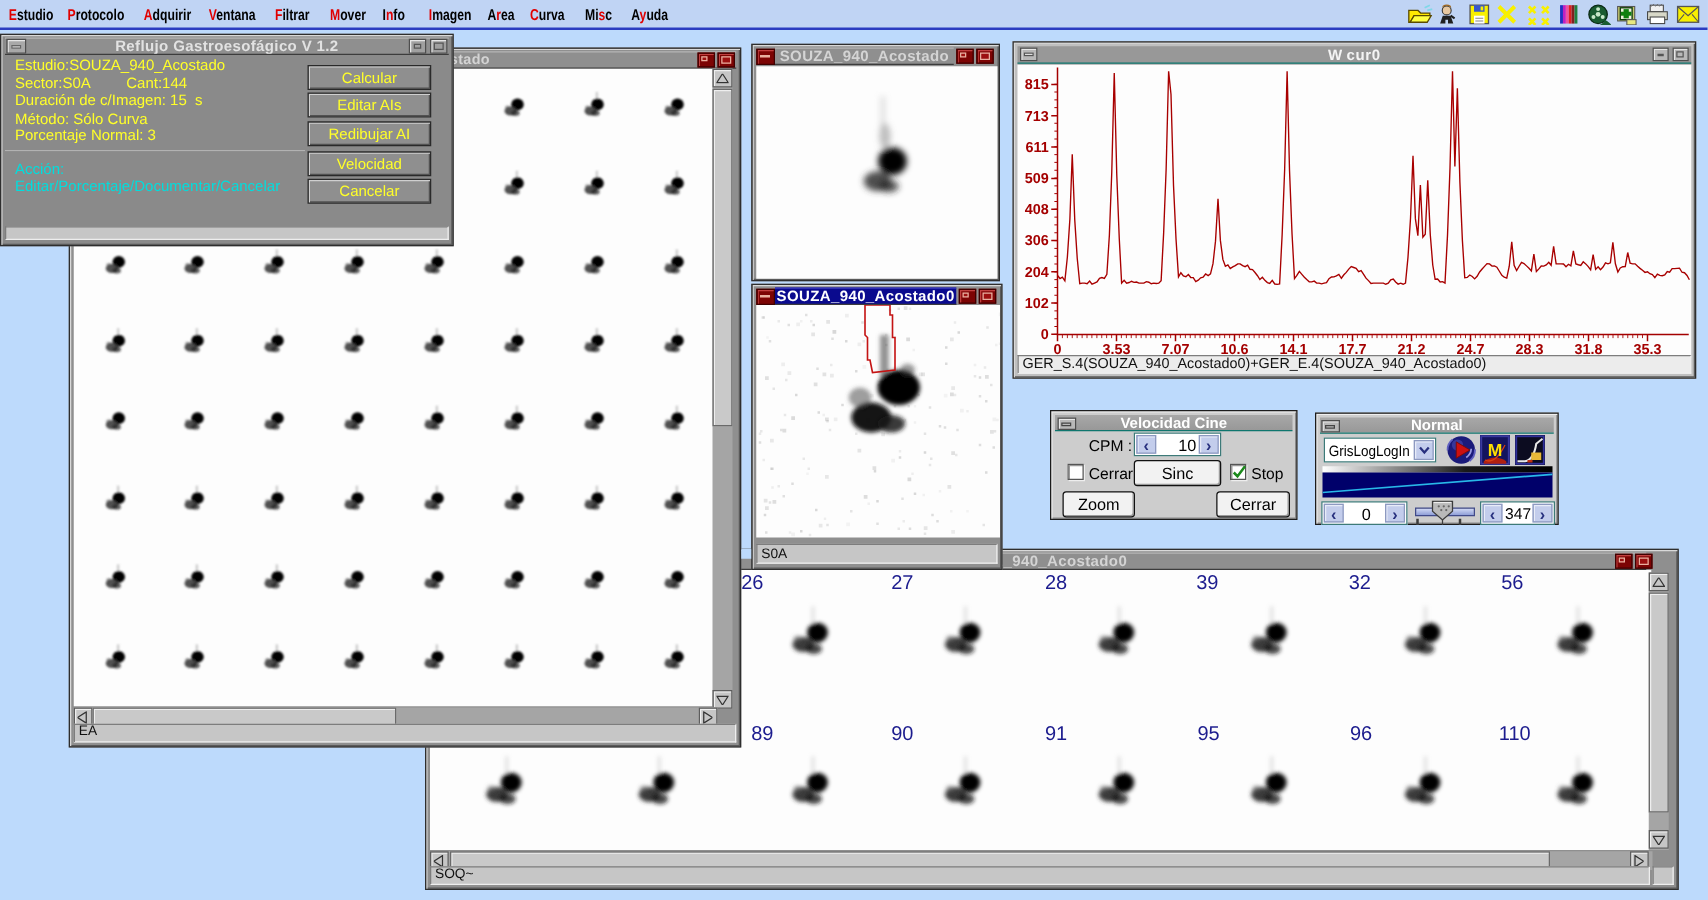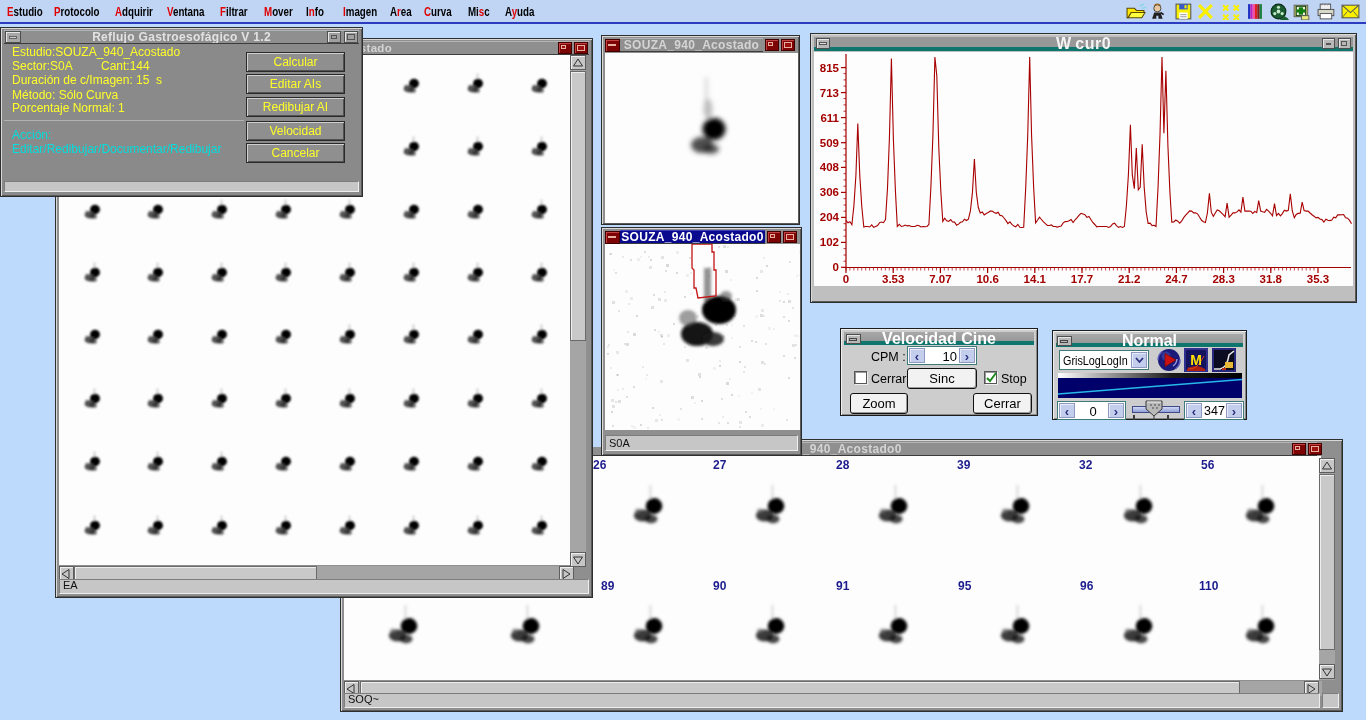--- a/index.html
+++ b/index.html
@@ -23,34 +23,34 @@
 .thumb{position:absolute;background:#c9c9c9;border:1px solid #6a6a6a;
  box-shadow:inset 1px 1px 0 #eee}
 .status{position:absolute;background:#c6c6c6;border:1px solid #7d7d7d;
  border-right-color:#eee;border-bottom-color:#eee;
  font-size:11px;color:#111;padding-left:3px;line-height:11px;overflow:hidden}
 .ybtn{position:absolute;width:99px;height:20px;background:#8f8f8f;
  border:1px solid #2a2a2a;
  box-shadow:inset 1px 1px 0 #cfcfcf, inset -1px -1px 0 #525252;
  color:#ffff29;font-size:12px;text-align:center;line-height:19px}
 .ltbar{position:absolute;left:3px;right:3px;top:3px;height:13px;
- background:linear-gradient(#a8a8a8,#989898);border-bottom:4px solid #0f766e;
- color:#fff;font-weight:bold;font-size:16px;text-align:center;line-height:13px}
+ background:linear-gradient(#a8a8a8,#989898);border-bottom:1px solid #0f766e;
+ color:#fff;font-weight:bold;font-size:12px;text-align:center;line-height:13px}
 .lwin{position:absolute;background:#cdcdcd;border:1px solid #1c1c1c;
  box-shadow:inset 1px 1px 0 #efefef, inset -1px -1px 0 #8a8a8a}
 .wbtn{position:absolute;background:#f2f2f2;border:1px solid #111;
  border-radius:3px;box-shadow:inset -1px -1px 0 #9a9a9a;
  font-size:13px;color:#000;text-align:center}
 .spin{position:absolute;background:#fff;border:1px solid #3d7a78}
 .sarr{position:absolute;width:16px;height:15px;background:#c3cdec;
  border:1px solid #8d99c0;box-shadow:inset 1px 1px 0 #e8ecf8;
  color:#28307e;font-weight:bold;text-align:center;font-size:13px}
 .cbox{position:absolute;width:13px;height:13px;background:#fff;
  border:1px solid #555;box-shadow:inset 1px 1px 0 #999, 1px 1px 0 #eee}
-.num{position:absolute;color:#1c1c8e;font-weight:bold;font-size:12px}
+.num{position:absolute;color:#1c1c8e;font-weight:normal;font-size:16px}
 </style></head><body>
 
 <svg width="0" height="0" style="position:absolute">
     <defs>
 <filter id="fb1" x="-30%" y="-30%" width="160%" height="160%">
         <feGaussianBlur stdDeviation="0.95"></feGaussianBlur>
       </filter>
 <filter id="fb2" x="-30%" y="-30%" width="160%" height="160%">
         <feGaussianBlur stdDeviation="1.5"></feGaussianBlur>
       </filter>
@@ -505,20 +505,21 @@
         <line x1="476.4" y1="216" x2="476.4" y2="218.5" stroke="#a40000" stroke-width="0.7"></line>
         <line x1="480.4" y1="216" x2="480.4" y2="218.5" stroke="#a40000" stroke-width="0.7"></line>
         <line x1="484.3" y1="216" x2="484.3" y2="218.5" stroke="#a40000" stroke-width="0.7"></line>
         <line x1="488.2" y1="216" x2="488.2" y2="218.5" stroke="#a40000" stroke-width="0.7"></line>
         <line x1="492.2" y1="216" x2="492.2" y2="218.5" stroke="#a40000" stroke-width="0.7"></line>
         <line x1="496.1" y1="216" x2="496.1" y2="218.5" stroke="#a40000" stroke-width="0.7"></line>
         <line x1="500.0" y1="216" x2="500.0" y2="218.5" stroke="#a40000" stroke-width="0.7"></line>
         <polyline points="32.0,168.4 34.0,170.8 35.9,169.7 37.9,172.7 39.9,153.6 41.9,123.5 43.8,71.4 45.8,123.9 47.8,154.8 49.8,175.0 51.7,174.5 53.7,174.5 55.7,175.0 57.7,172.8 59.6,175.4 61.6,174.5 63.6,173.6 65.6,170.6 67.5,170.0 69.5,170.7 71.5,167.5 73.5,136.2 75.4,86.2 77.4,6.4 79.4,87.4 81.4,138.6 83.3,174.5 85.3,172.3 87.3,174.5 89.3,174.0 91.2,173.0 93.2,173.9 95.2,173.6 97.2,174.5 99.1,174.5 101.1,174.5 103.1,173.3 105.1,173.8 107.0,175.0 109.0,174.5 111.0,174.8 113.0,174.5 114.9,172.5 116.9,134.7 118.9,83.6 120.9,5.0 122.8,23.6 124.8,96.1 126.8,139.0 128.8,169.5 130.7,166.2 132.7,168.8 134.7,169.4 136.7,167.6 138.6,170.0 140.6,170.1 142.6,173.3 144.6,172.1 146.5,170.3 148.5,169.8 150.5,167.2 152.5,168.5 154.4,167.1 156.4,158.9 158.4,140.9 160.4,107.0 162.3,140.3 164.3,155.5 166.3,161.0 168.3,159.9 170.2,162.9 172.2,161.5 174.2,160.5 176.2,159.1 178.1,159.1 180.1,160.5 182.1,161.3 184.1,160.2 186.0,163.4 188.0,163.7 190.0,166.0 192.0,168.6 193.9,171.6 195.9,169.8 197.9,172.3 199.9,174.1 201.8,174.8 203.8,172.3 205.8,175.2 207.8,175.5 209.7,175.2 211.7,136.1 213.7,84.2 215.7,5.0 217.6,83.9 219.6,134.6 221.6,170.9 223.5,168.3 225.5,165.1 227.5,167.5 229.5,169.8 231.4,171.6 233.4,173.4 235.4,173.5 237.4,172.9 239.3,174.5 241.3,174.5 243.3,175.1 245.3,174.5 247.2,174.1 249.2,170.9 251.2,169.6 253.2,169.5 255.1,168.7 257.1,167.5 259.1,170.6 261.1,167.8 263.0,165.9 265.0,163.3 267.0,161.3 269.0,162.0 270.9,162.7 272.9,165.4 274.9,164.5 276.9,167.5 278.8,170.5 280.8,172.5 282.8,174.8 284.8,174.5 286.7,174.5 288.7,174.5 290.7,174.5 292.7,174.5 294.6,175.4 296.6,174.5 298.6,171.9 300.6,171.2 302.5,173.6 304.5,175.3 306.5,174.5 308.5,175.4 310.4,174.5 312.4,153.7 314.4,122.8 316.4,72.7 318.3,122.9 320.3,136.6 322.3,96.0 324.3,137.8 326.2,135.4 328.2,92.3 330.2,135.4 332.2,160.0 334.1,171.4 336.1,171.2 338.1,173.6 340.1,173.3 342.0,174.5 344.0,136.3 346.0,82.4 348.0,5.0 349.9,81.2 351.9,18.7 353.9,93.5 355.9,140.1 357.8,170.2 359.8,169.9 361.8,168.0 363.8,169.2 365.7,171.1 367.7,169.0 369.7,165.6 371.7,163.2 373.6,161.1 375.6,158.9 377.6,159.1 379.6,160.9 381.5,160.8 383.5,161.8 385.5,165.0 387.5,168.3 389.4,169.8 391.4,170.5 393.4,161.0 395.4,141.4 397.3,160.2 399.3,164.4 401.3,161.0 403.2,157.9 405.2,158.8 407.2,160.7 409.2,162.6 411.1,164.7 413.1,151.2 415.1,165.2 417.1,163.1 419.0,160.8 421.0,160.9 423.0,159.9 425.0,157.8 426.9,160.2 428.9,145.1 430.9,159.1 432.9,159.1 434.8,159.1 436.8,159.2 438.8,161.4 440.8,159.4 442.7,160.6 444.7,148.7 446.7,159.1 448.7,159.8 450.6,160.4 452.6,157.4 454.6,159.1 456.6,161.3 458.5,163.9 460.5,151.7 462.5,163.5 464.5,161.4 466.4,163.8 468.4,161.6 470.4,158.3 472.4,159.1 474.3,158.3 476.3,141.9 478.3,159.0 480.3,165.6 482.2,162.4 484.2,161.4 486.2,161.2 488.2,150.0 490.1,158.6 492.1,159.1 494.1,159.1 496.1,161.0 498.0,162.7 500.0,164.2 502.0,165.9 504.0,165.4 505.9,167.0 507.9,167.6 509.9,170.1 511.9,167.3 513.8,168.3 515.8,168.6 517.8,168.0 519.8,165.2 521.7,165.8 523.7,162.9 525.7,162.9 527.7,162.7 529.6,162.5 531.6,165.8 533.6,166.2 535.6,168.4 537.5,171.8" fill="none" stroke="#a80000" stroke-width="1.1"></polyline>
       </svg>
 </div>
+<div class="status" style="left:3px;bottom:3px;right:3px;height:15px;background:#ececec;font-size:11.5px;line-height:12px">GER_S.4(SOUZA_940_Acostado0)+GER_E.4(SOUZA_940_Acostado0)</div>
 </div>
 <div class="win" style="left:55px;top:38px;width:538px;height:560px;z-index:3">
 <div class="tbar" style="top:2px;font-size:11.5px;text-indent:6px">SOUZA_940_Acostado</div>
 <div class="mbtn" style="right:20px;top:3px">
       <i style="left:2px;top:2px;width:5px;height:4px"></i>
     </div>
 <div class="mbtn" style="right:4px;top:3px">
       <i style="left:2px;top:2px;width:8px;height:6px"></i>
     </div>
 <div class="client" style="left:3px;top:16px;width:514px;height:510px;overflow:hidden">
@@ -1407,23 +1408,23 @@
 <div class="gbtn" style="right:21px;top:3px;width:14px;height:12px;background:#a0a0a0">
       <div style="position:absolute;left:3px;top:3px;width:6px;height:4px;border:1px solid #555"></div>
     </div>
 <div class="gbtn" style="right:4px;top:3px;width:14px;height:12px;background:#a0a0a0">
       <div style="position:absolute;left:2px;top:2px;width:8px;height:6px;border:1px solid #555"></div>
     </div>
 <div class="abs" style="left:11px;top:17px;font-size:12px;color:#ffff29">Estudio:SOUZA_940_Acostado</div>
 <div class="abs" style="left:11px;top:30.5px;font-size:12px;color:#ffff29">Sector:S0A</div>
 <div class="abs" style="left:11px;top:45px;font-size:12px;color:#ffff29">Duración de c/Imagen: 15&nbsp;&nbsp;s</div>
 <div class="abs" style="left:11px;top:59.5px;font-size:12px;color:#ffff29">Método: Sólo Curva</div>
-<div class="abs" style="left:11px;top:73px;font-size:12px;color:#ffff29">Porcentaje Normal: 1</div>
+<div class="abs" style="left:11px;top:73px;font-size:12px;color:#ffff29">Porcentaje Normal: 3</div>
 <div class="abs" style="left:100px;top:30.5px;font-size:12px;color:#ffff29">Cant:144</div>
 <div class="abs" style="left:3px;top:92px;width:240px;height:1px;background:#6e6e6e;border-bottom:1px solid #b2b2b2"></div>
 <div class="abs" style="left:11px;top:100px;font-size:12px;color:#00dede">Acción:</div>
-<div class="abs" style="left:11px;top:113.5px;font-size:12px;color:#00dede">Editar/Redibujar/Documentar/Redibujar</div>
+<div class="abs" style="left:11px;top:113.5px;font-size:12px;color:#00dede">Editar/Porcentaje/Documentar/Cancelar</div>
 <div class="ybtn" style="left:245px;top:24px">Calcular</div>
 <div class="ybtn" style="left:245px;top:46px">Editar AIs</div>
 <div class="ybtn" style="left:245px;top:68.5px">Redibujar AI</div>
 <div class="ybtn" style="left:245px;top:93px">Velocidad</div>
 <div class="ybtn" style="left:245px;top:115px">Cancelar</div>
 <div class="status" style="left:3px;bottom:4px;right:3px;height:11px"></div>
 </div>
 </body></html>

